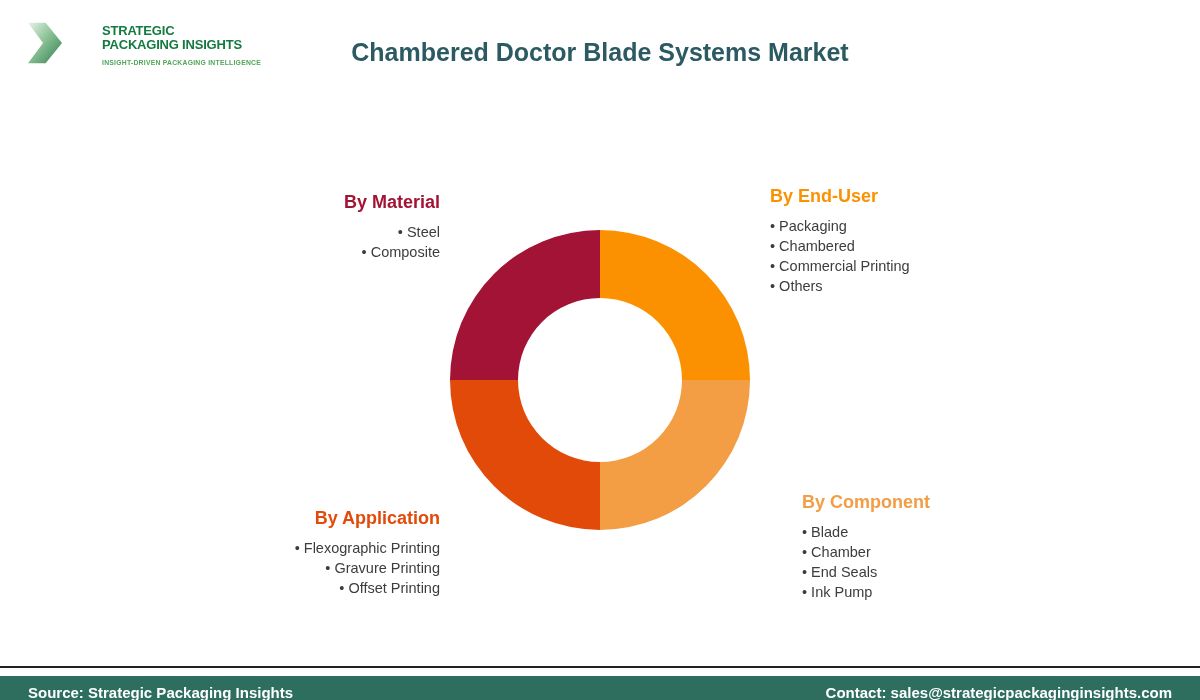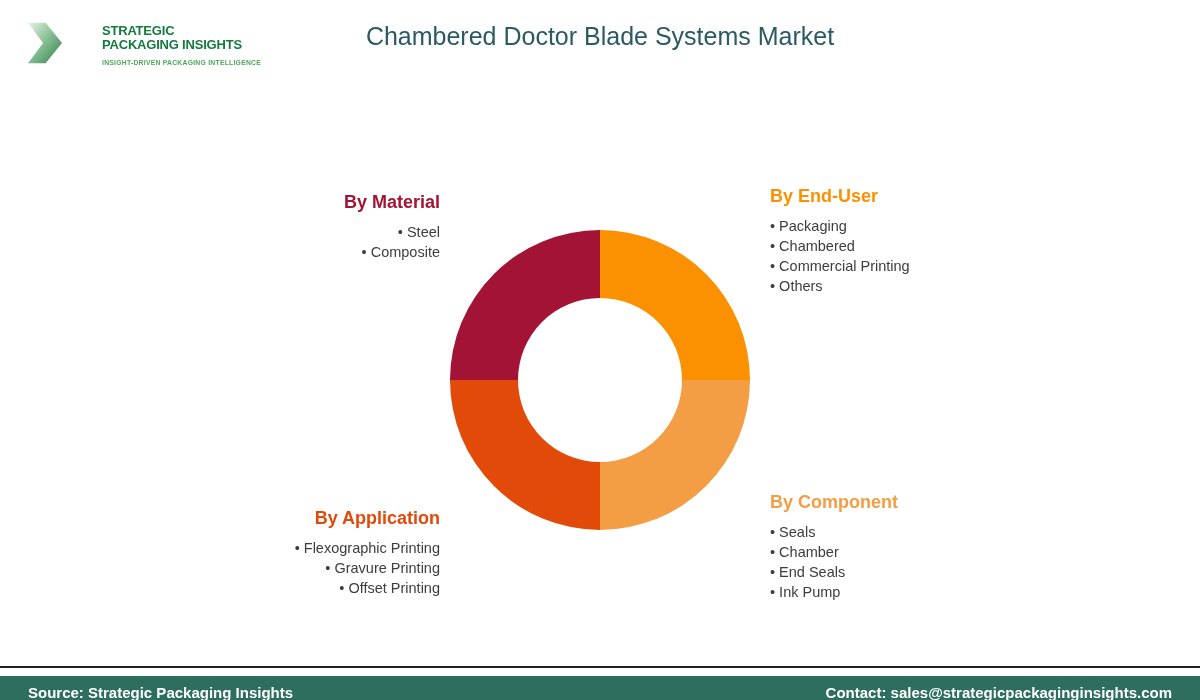--- a/index.html
+++ b/index.html
@@ -8,37 +8,37 @@
 
   .page { position: absolute; inset: 0; background: #ffffff; }
 
   
   .logo { position: absolute; left: 28px; top: 12px; display: flex; align-items: flex-start; gap: 32px; }
   .logo-chevron { width: 34px; height: 62px; margin-right: 8px; }
   .logo-textwrap { padding-top: 12px; }
   .logo-line { font-size: 13px; font-weight: 700; color: #157a40; letter-spacing: -0.2px; line-height: 14px; }
   .logo-tagline { margin-top: 7px; font-size: 6.8px; font-weight: 700; color: #51a559; letter-spacing: 0.25px; }
 
-  .page-title { position: absolute; left: 0; top: 22px; width: 100%; text-align: center;
-    font-size: 25px; font-weight: 400; color: #2b5a63; }
+  .page-title { position: absolute; left: 0; top: 38px; width: 100%; text-align: center;
+    font-size: 25px; font-weight: 700; color: #2b5a63; }
 
   
   .donut-svg { position: absolute; left: 450px; top: 230px; width: 300px; height: 300px; }
 
   
   .seg { position: absolute; width: 280px; }
   .seg-heading { font-size: 18px; font-weight: 700; line-height: 24px; margin-bottom: 8px; }
   .seg-item { font-size: 14.5px; color: #3d3d3d; line-height: 20px; }
   .seg-item::before { content: "\2022\00a0"; color: #3d3d3d; }
   .seg-right { text-align: right; right: 760px; }
   .seg-left  { text-align: left;  left: 770px; }
   .seg-tl { top: 190px; }
   .seg-tr { top: 184px; }
   .seg-bl { top: 480px; }
-  .seg-br { top: 490px; }
+  .seg-br { top: 490px; margin-left: 32px; }
 
   
   .footer-rule { position: absolute; left: 0; top: 666px; width: 1200px; height: 2px; background: #212121; }
   .footer-bar { position: absolute; left: 0; top: 676px; width: 1200px; height: 24px;
     display: flex; align-items: center; justify-content: space-between; padding: 16px 28px; }
   .footer-text { font-size: 15px; font-weight: 700; color: #ffffff; }
 </style>
 </head>
 <body>
 
@@ -87,21 +87,21 @@
 
   <div class="seg seg-right seg-bl">
     <div class="seg-heading" style="color: rgb(226, 74, 9); margin-top: 26px;">By Application</div>
     <div class="seg-item">Flexographic Printing</div>
     <div class="seg-item">Gravure Printing</div>
     <div class="seg-item">Offset Printing</div>
   </div>
 
   <div class="seg seg-left seg-br">
     <div class="seg-heading" style="color: rgb(243, 157, 68);">By Component</div>
-    <div class="seg-item">Seals</div>
+    <div class="seg-item">Blade</div>
     <div class="seg-item">Chamber</div>
     <div class="seg-item">End Seals</div>
     <div class="seg-item">Ink Pump</div>
   </div>
 
   <div class="footer-rule"></div>
   <div class="footer-bar" style="background-color: rgb(45, 110, 94);">
     <span class="footer-text">Source: Strategic Packaging Insights</span>
     <span class="footer-text">Contact: sales@strategicpackaginginsights.com</span>
   </div>

